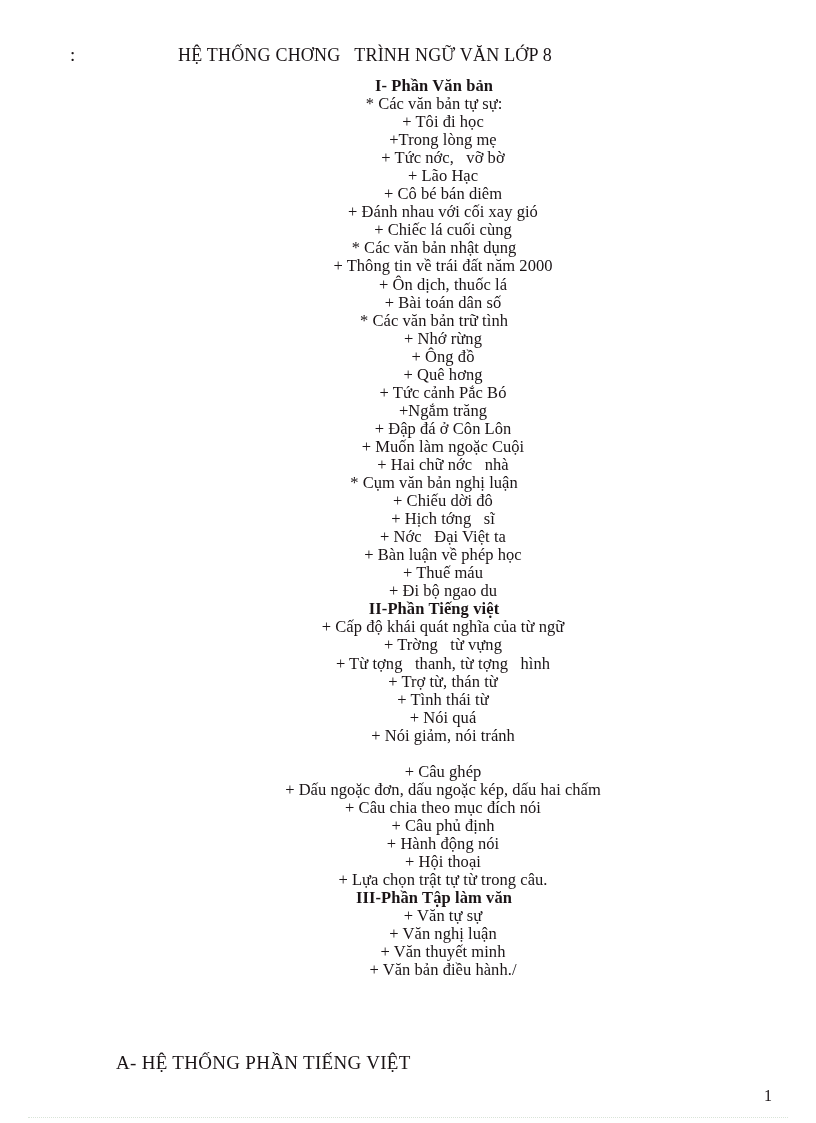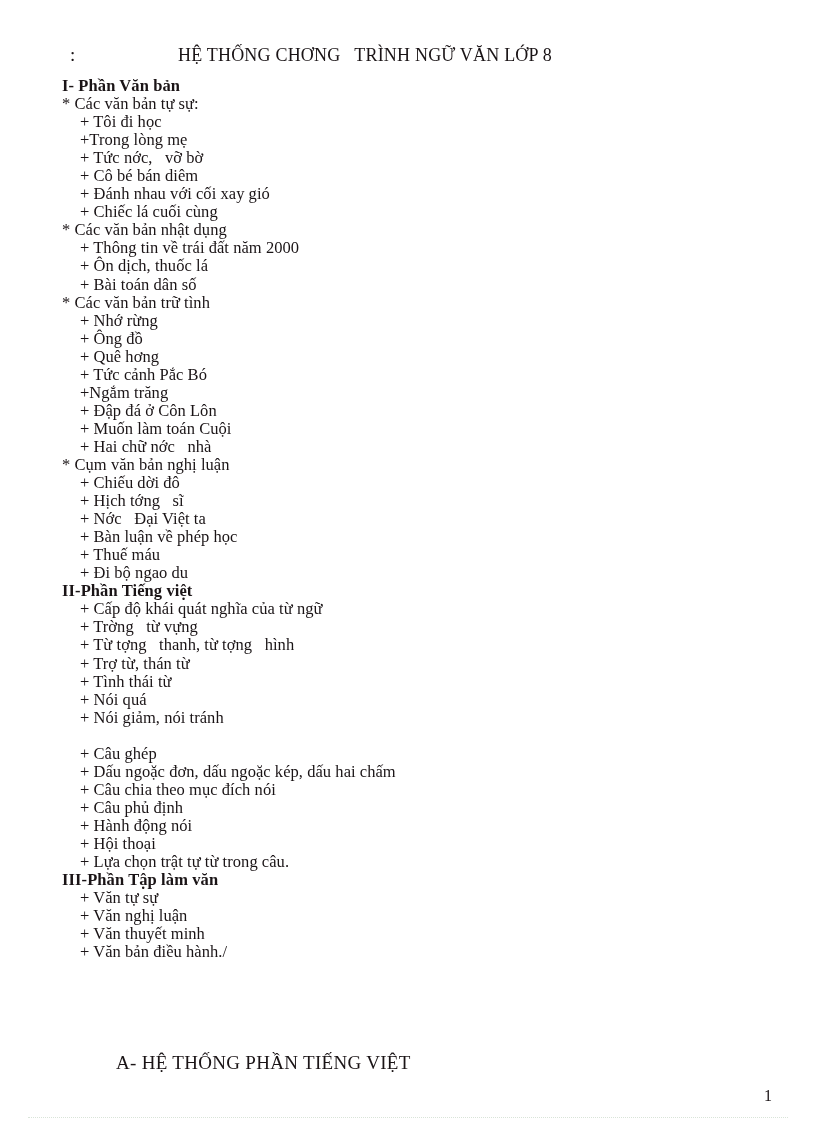--- a/index.html
+++ b/index.html
@@ -38,23 +38,24 @@
   }
   .header-title {
     font-size: 18px;
     letter-spacing: 0.2px;
     white-space: pre;
   }
 
   
   .doc-body {
     position: absolute;
-    left: 62px;
+    left: 84px;
     top: 77px;
     width: 700px;
+    text-align: center;
   }
   .line {
     font-size: 16.5px;
     line-height: 18.05px;
     white-space: pre;
     letter-spacing: 0.05px;
   }
   .line.heading {
     font-weight: bold;
     letter-spacing: 0.1px;
@@ -100,35 +101,36 @@
     <span class="header-colon">:</span>
     <span class="header-title">HỆ THỐNG CHƠNG   TRÌNH NGỮ VĂN LỚP 8</span>
   </div>
 
   <div class="doc-body">
       <div class="line heading">I- Phần Văn bản</div>
       <div class="line star">* Các văn bản tự sự:</div>
       <div class="line plus">+ Tôi đi học</div>
       <div class="line plus">+Trong lòng mẹ</div>
       <div class="line plus">+ Tức nớc,   vỡ bờ</div>
+      <div class="line plus">+ Lão Hạc</div>
       <div class="line plus">+ Cô bé bán diêm</div>
       <div class="line plus">+ Đánh nhau với cối xay gió</div>
       <div class="line plus">+ Chiếc lá cuối cùng</div>
       <div class="line star">* Các văn bản nhật dụng</div>
       <div class="line plus">+ Thông tin về trái đất năm 2000</div>
       <div class="line plus">+ Ôn dịch, thuốc lá</div>
       <div class="line plus">+ Bài toán dân số</div>
       <div class="line star">* Các văn bản trữ tình</div>
       <div class="line plus">+ Nhớ rừng</div>
       <div class="line plus">+ Ông đồ</div>
       <div class="line plus">+ Quê hơng</div>
       <div class="line plus">+ Tức cảnh Pắc Bó</div>
       <div class="line plus">+Ngắm trăng</div>
       <div class="line plus">+ Đập đá ở Côn Lôn</div>
-      <div class="line plus">+ Muốn làm toán Cuội</div>
+      <div class="line plus">+ Muốn làm ngoặc Cuội</div>
       <div class="line plus">+ Hai chữ nớc   nhà</div>
       <div class="line star">* Cụm văn bản nghị luận</div>
       <div class="line plus">+ Chiếu dời đô</div>
       <div class="line plus">+ Hịch tớng   sĩ</div>
       <div class="line plus">+ Nớc   Đại Việt ta</div>
       <div class="line plus">+ Bàn luận về phép học</div>
       <div class="line plus">+ Thuế máu</div>
       <div class="line plus">+ Đi bộ ngao du</div>
       <div class="line heading">II-Phần Tiếng việt</div>
       <div class="line plus">+ Cấp độ khái quát nghĩa của từ ngữ</div>

